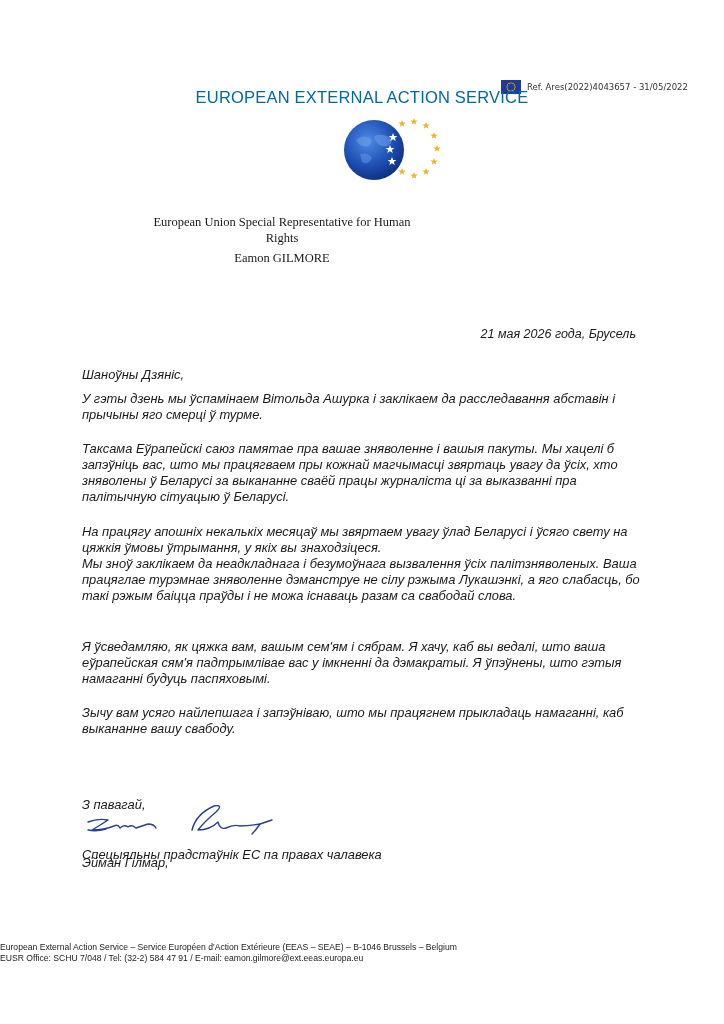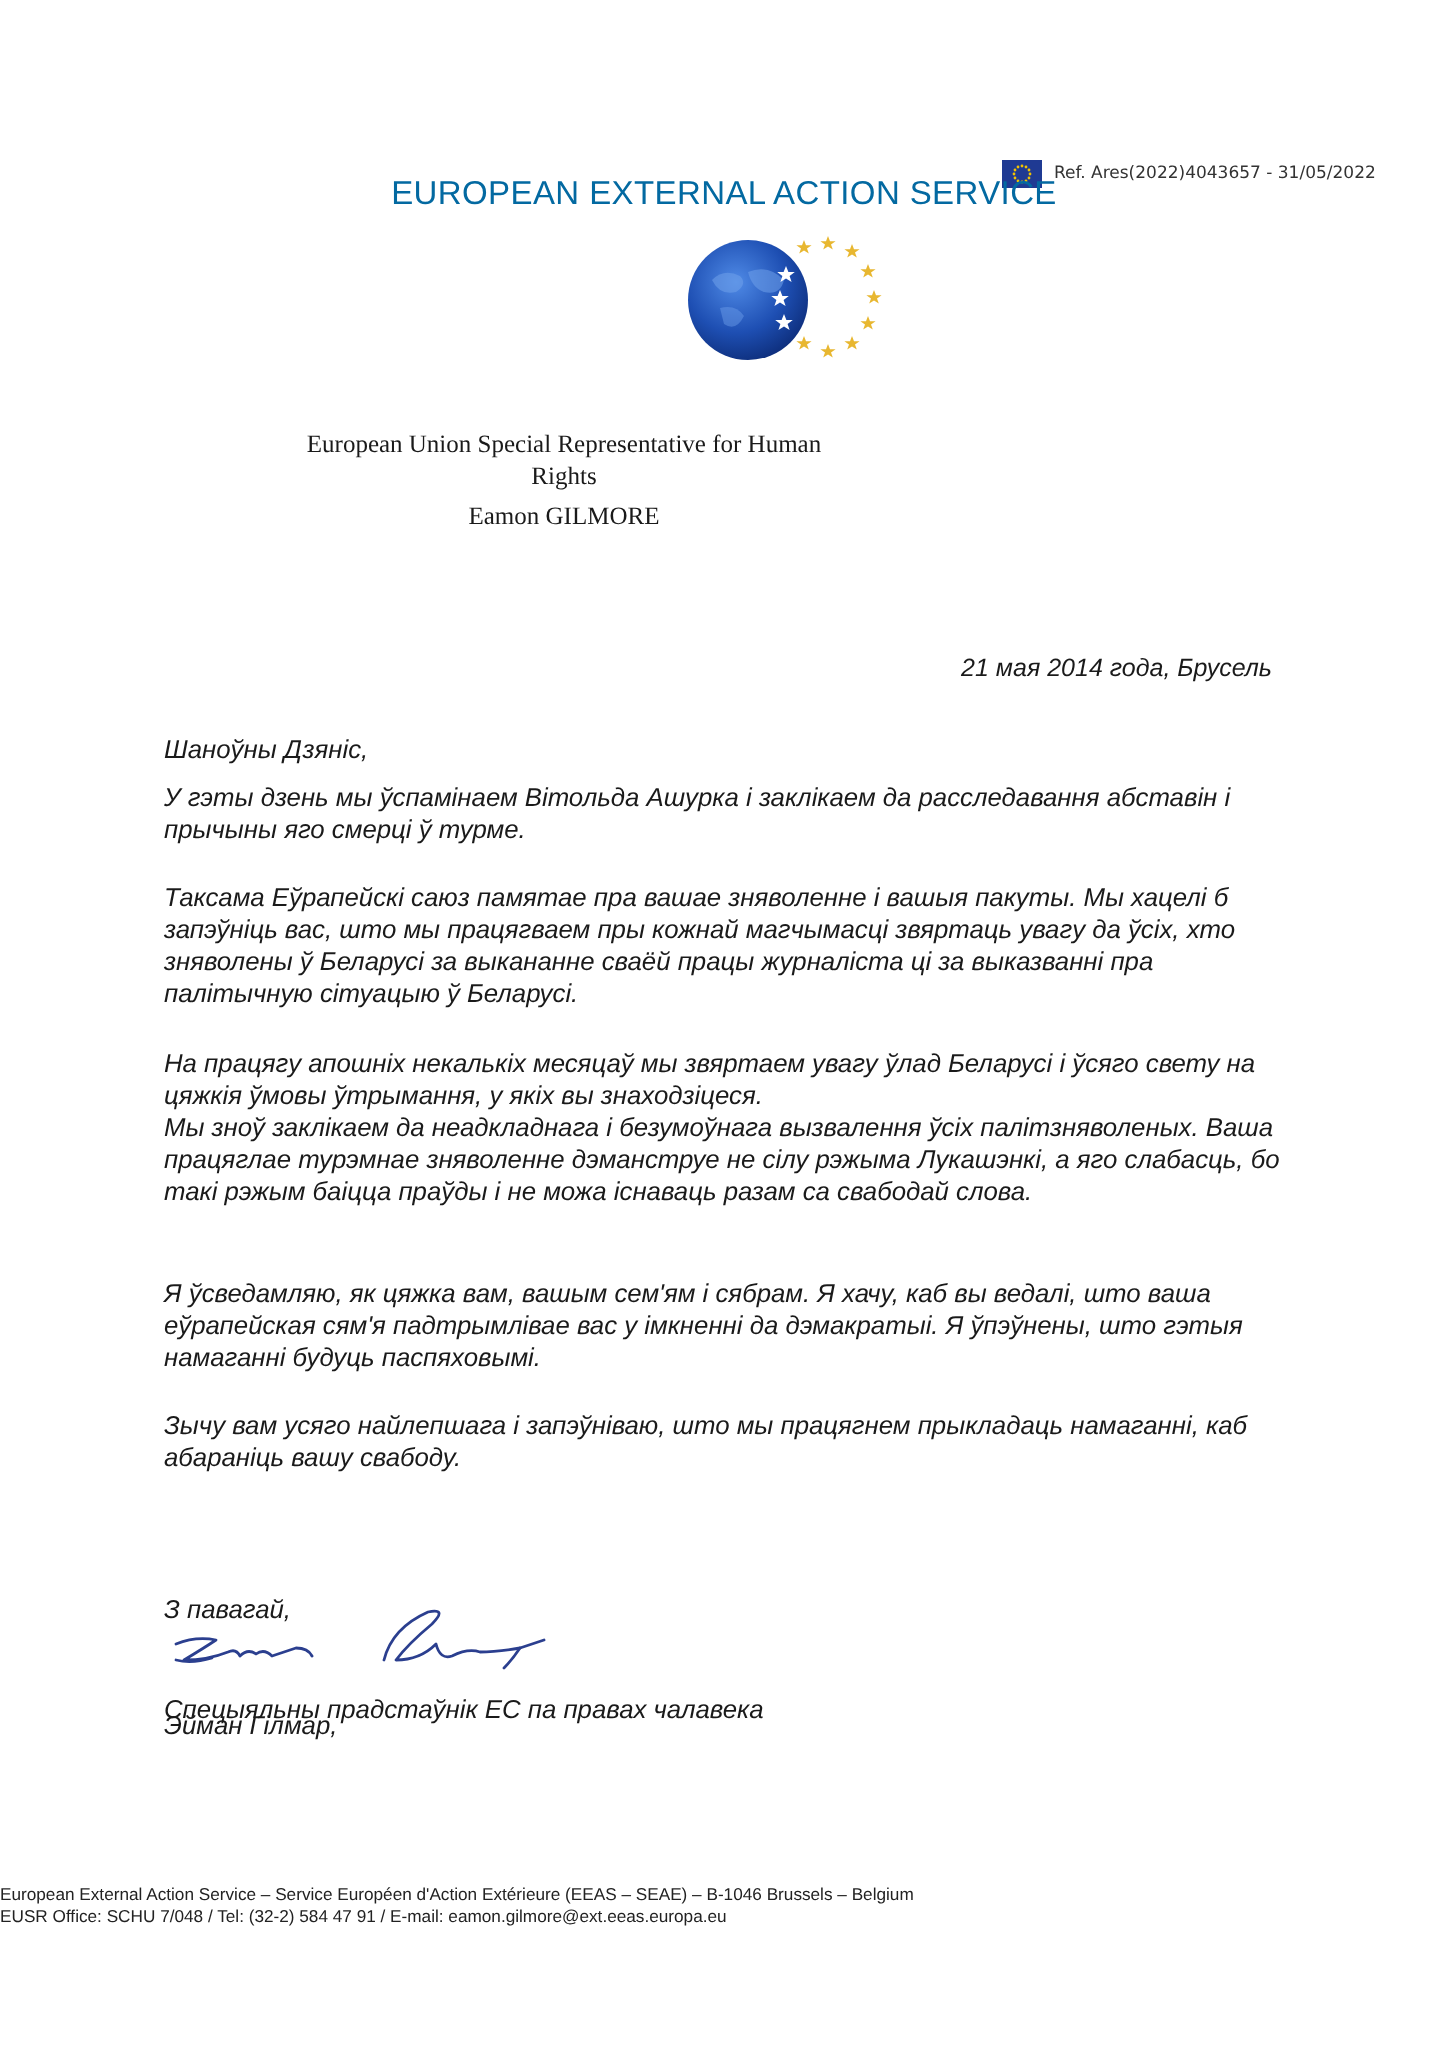--- a/index.html
+++ b/index.html
@@ -93,29 +93,29 @@
       <polygon points="76,60 77,62.6 79.8,62.6 77.5,64.2 78.4,66.8 76,65.2 73.6,66.8 74.5,64.2 72.2,62.6 75,62.6"></polygon>
       <polygon points="64,8 65,10.6 67.8,10.6 65.5,12.2 66.4,14.8 64,13.2 61.6,14.8 62.5,12.2 60.2,10.6 63,10.6"></polygon>
       <polygon points="64,56 65,58.6 67.8,58.6 65.5,60.2 66.4,62.8 64,61.2 61.6,62.8 62.5,60.2 60.2,58.6 63,58.6"></polygon>
     </g>
   </svg>
 </div>
 
 <div id="rep-title" class="abs serif">European Union Special Representative for Human Rights</div>
 <div id="rep-name" class="abs serif">Eamon GILMORE</div>
 
-<div id="date-line" class="abs sans">21 мая 2014 года, Брусель</div>
+<div id="date-line" class="abs sans">21 мая 2026 года, Брусель</div>
 
 <div id="salutation" class="abs sans body-text">Шаноўны Дзяніс,</div>
 <div id="para-1" class="abs sans body-text">У гэты дзень мы ўспамінаем Вітольда Ашурка і заклікаем да расследавання абставін і прычыны яго смерці ў турме.</div>
 <div id="para-2" class="abs sans body-text">Таксама Еўрапейскі саюз памятае пра вашае зняволенне і вашыя пакуты. Мы хацелі б запэўніць вас, што мы працягваем пры кожнай магчымасці звяртаць увагу да ўсіх, хто зняволены ў Беларусі за выкананне сваёй працы журналіста ці за выказванні пра палітычную сітуацыю ў Беларусі.</div>
 <div id="para-3" class="abs sans body-text" style="white-space: pre-line;">На працягу апошніх некалькіх месяцаў мы звяртаем увагу ўлад Беларусі і ўсяго свету на цяжкія ўмовы ўтрымання, у якіх вы знаходзіцеся.
 Мы зноў заклікаем да неадкладнага і безумоўнага вызвалення ўсіх палітзняволеных. Ваша працяглае турэмнае зняволенне дэманструе не сілу рэжыма Лукашэнкі, а яго слабасць, бо такі рэжым баіцца праўды і не можа існаваць разам са свабодай слова.</div>
 <div id="para-4" class="abs sans body-text">Я ўсведамляю, як цяжка вам, вашым сем'ям і сябрам. Я хачу, каб вы ведалі, што ваша еўрапейская сям'я падтрымлівае вас у імкненні да дэмакратыі. Я ўпэўнены, што гэтыя намаганні будуць паспяховымі.</div>
-<div id="para-5" class="abs sans body-text">Зычу вам усяго найлепшага і запэўніваю, што мы працягнем прыкладаць намаганні, каб абараніць вашу свабоду.</div>
+<div id="para-5" class="abs sans body-text">Зычу вам усяго найлепшага і запэўніваю, што мы працягнем прыкладаць намаганні, каб выкананне вашу свабоду.</div>
 <div id="closing" class="abs sans body-text">З павагай,</div>
 
 <div id="signature" class="abs">
   <svg width="220" height="45" viewBox="0 0 220 45">
     <g fill="none" stroke="#2b3f8f" stroke-width="1.4" stroke-linecap="round" stroke-linejoin="round">
       <path d="M4 22 Q14 18 24 20 Q18 24 8 30 Q20 30 30 26 Q34 24 36 28 Q40 24 44 27 Q48 24 52 28 Q58 26 64 24 Q70 24 72 28"></path>
       <path d="M4 30 Q12 32 22 29"></path>
       <path d="M108 30 Q112 14 130 6 Q140 4 132 12 Q120 22 114 30 Q126 30 134 22 Q136 30 142 28 Q150 24 156 26 Q164 26 176 24 Q182 22 188 20"></path>
       <path d="M176 24 Q172 30 168 34"></path>
     </g>

